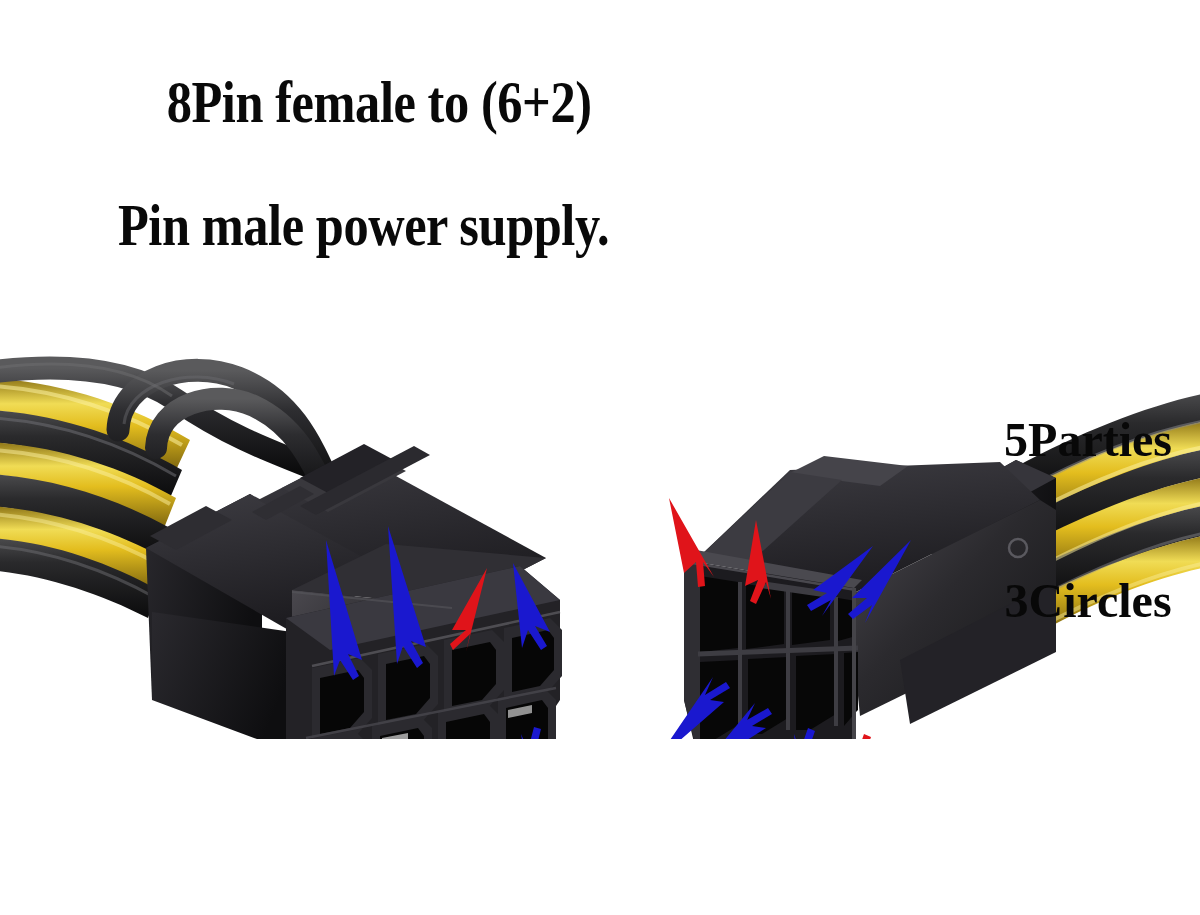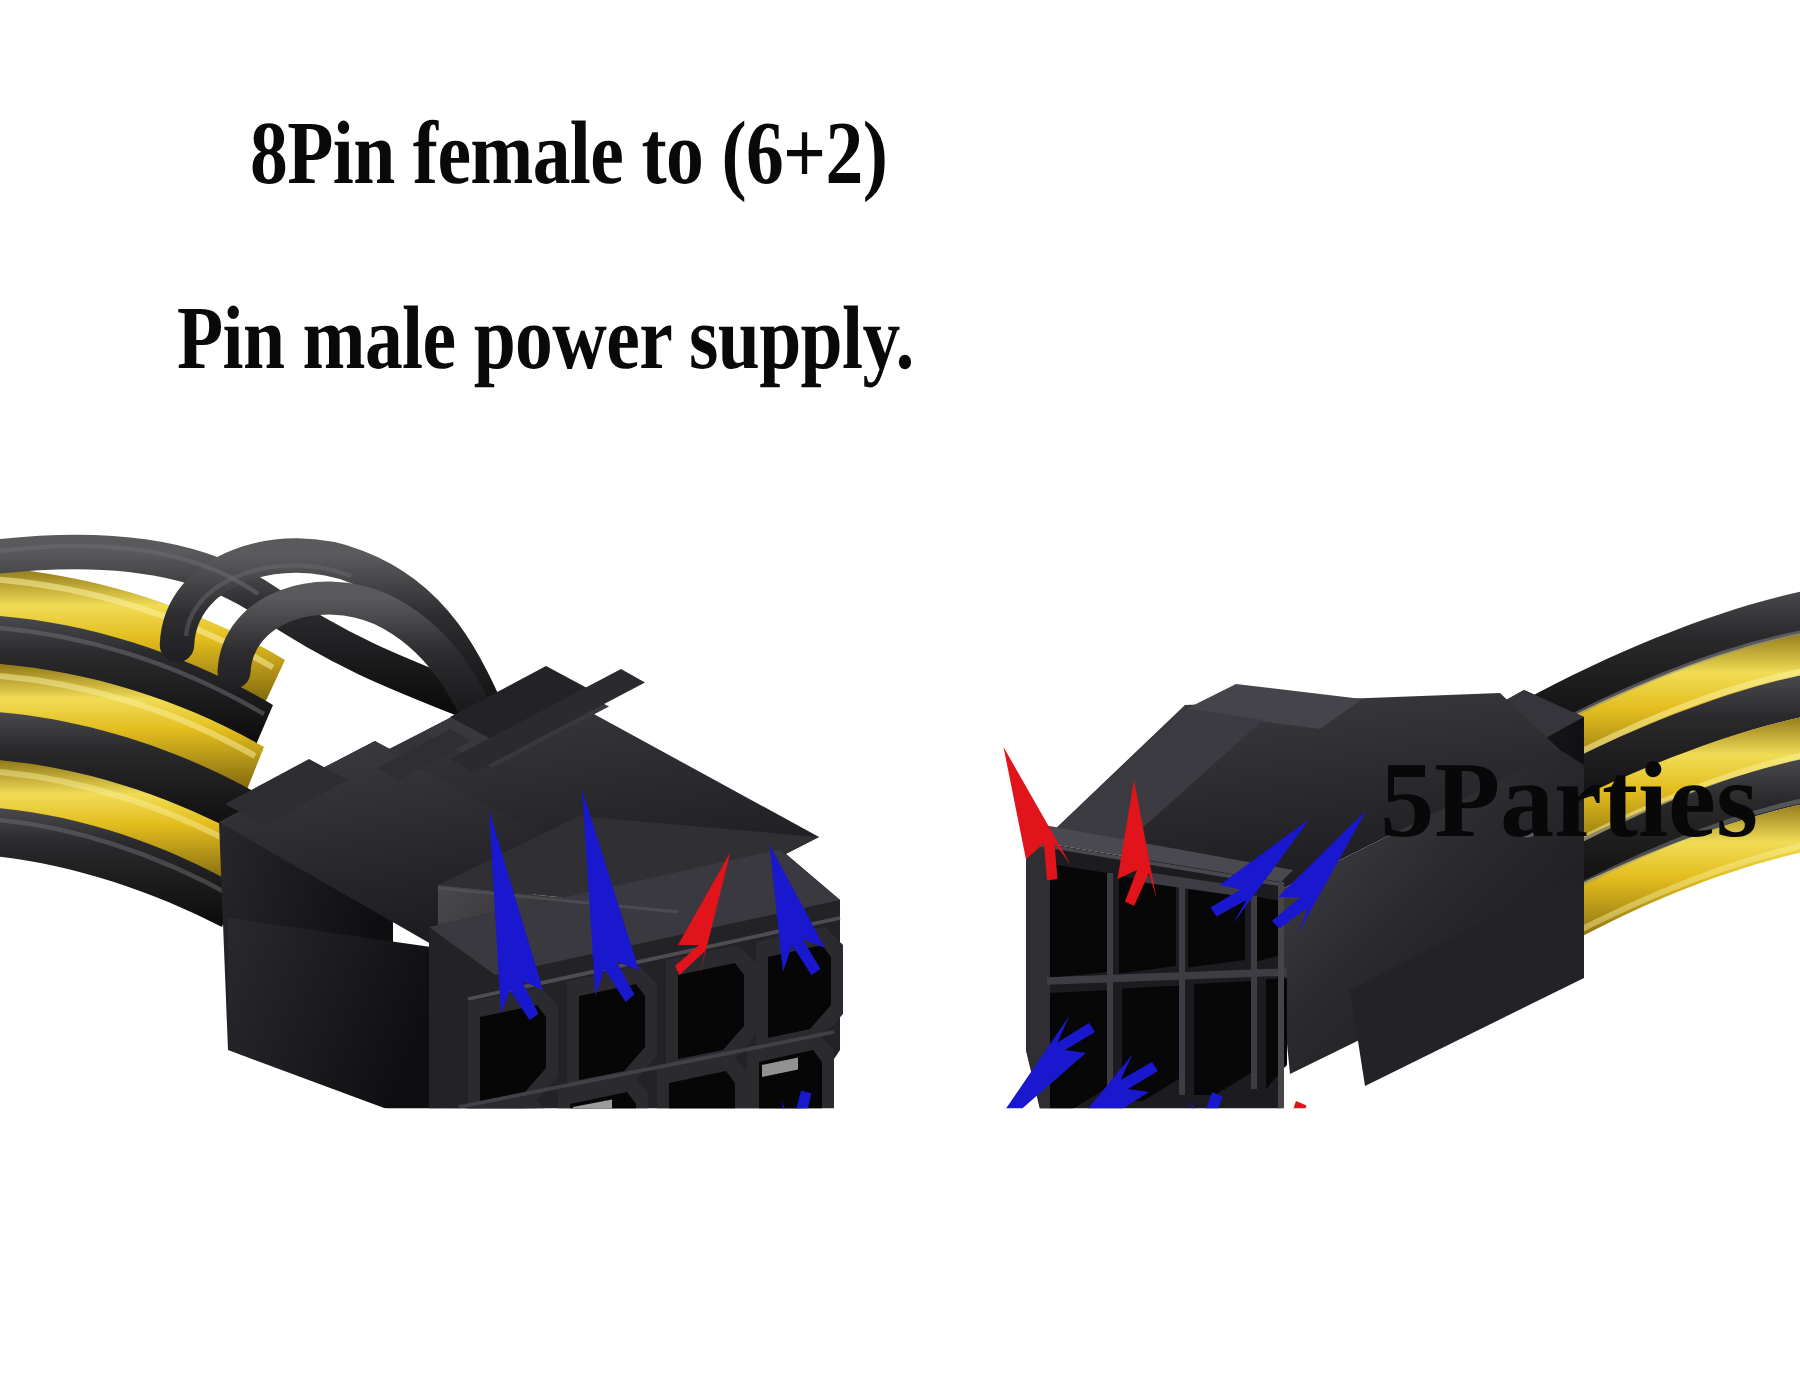--- a/index.html
+++ b/index.html
@@ -27,21 +27,21 @@
   }
   .headline .l2{display:block;margin-top:6px;}
 
   
   .caption{
     position:absolute;
     right:28px; bottom:4px;
     text-align:center;
     font-family:"Liberation Serif","DejaVu Serif",serif;
     font-weight:bold;
-    font-size:72px;
+    font-size:48px;
     line-height:1.12;
     color:#080808;
     white-space:pre;
   }
 
   
   .art{position:absolute;left:0;top:0;width:1200px;height:915px;}
 </style>
 </head>
 <body style="background: rgb(255, 255, 255);">
@@ -323,15 +323,16 @@
     </g>
   </svg>
 
   <div class="headline">
     <span>8Pin female to (6+2)</span>
     <span class="l2">Pin male power supply.</span>
   </div>
 
   <div class="caption">
     <div>5Parties</div>
+    <div>3Circles</div>
   </div>
 
 </div>
 
 </body></html>

